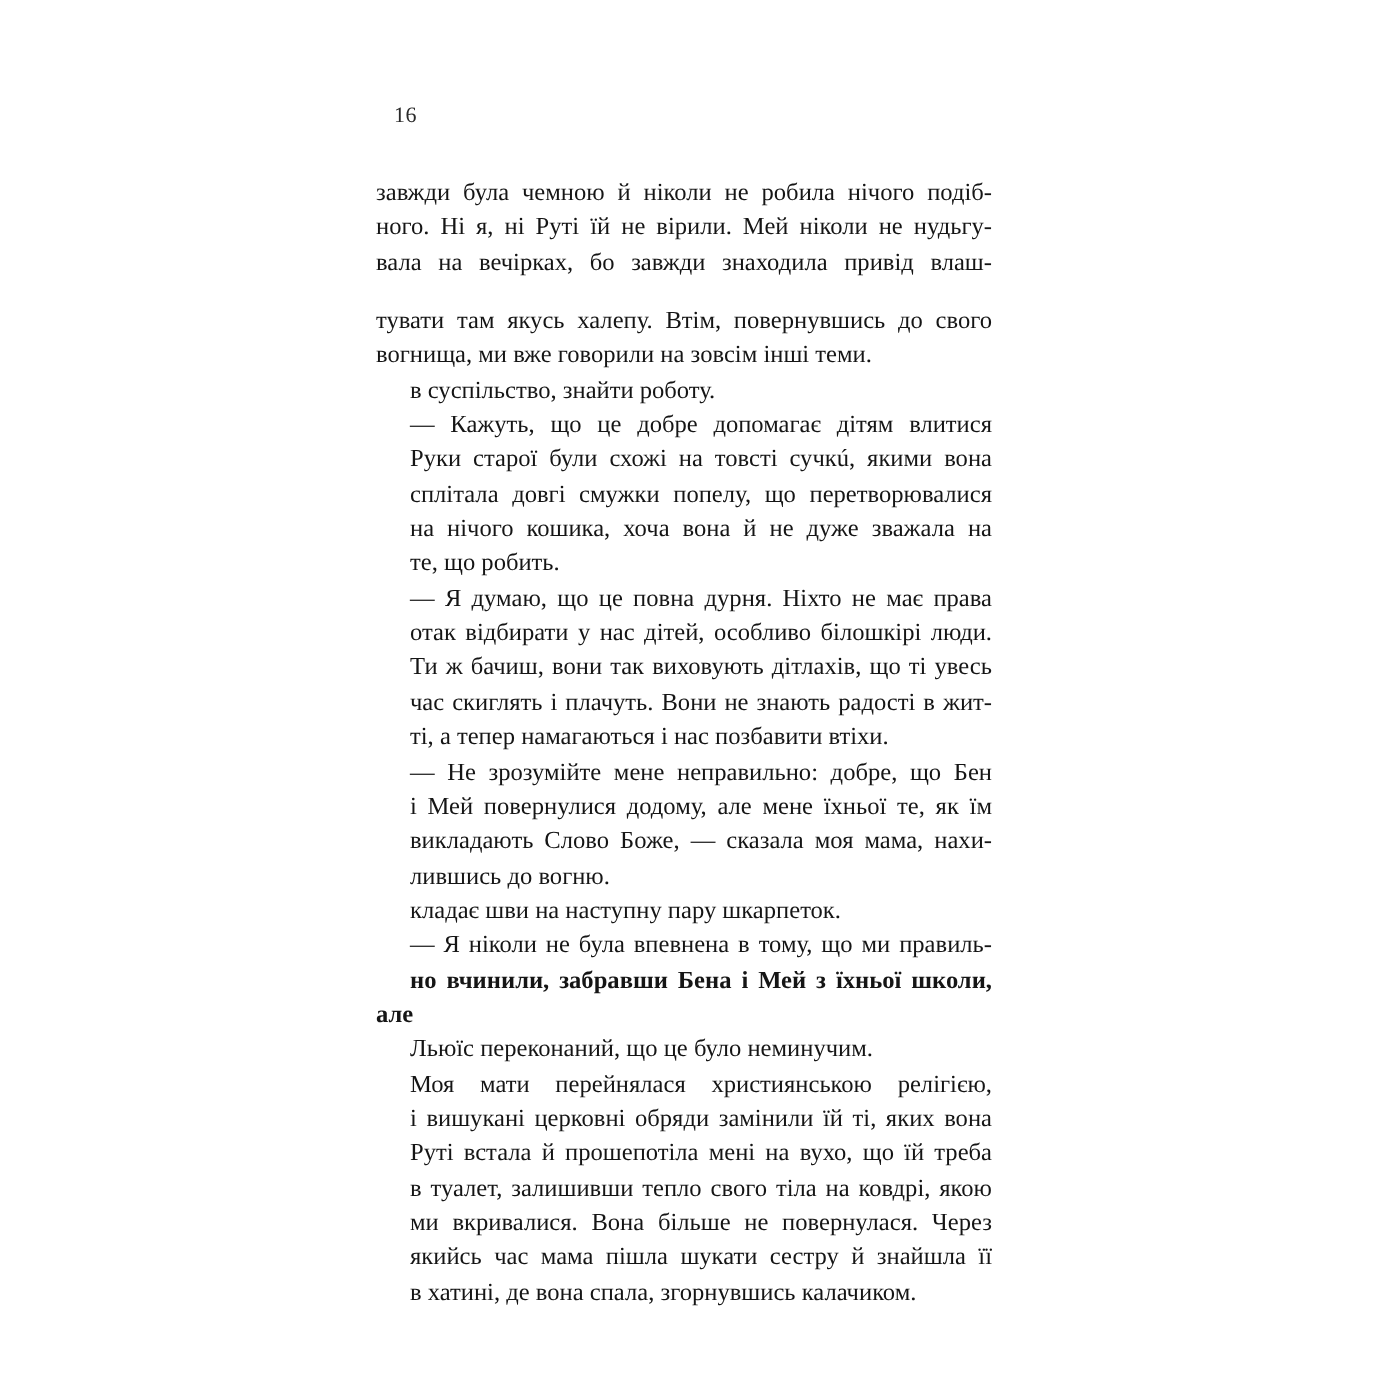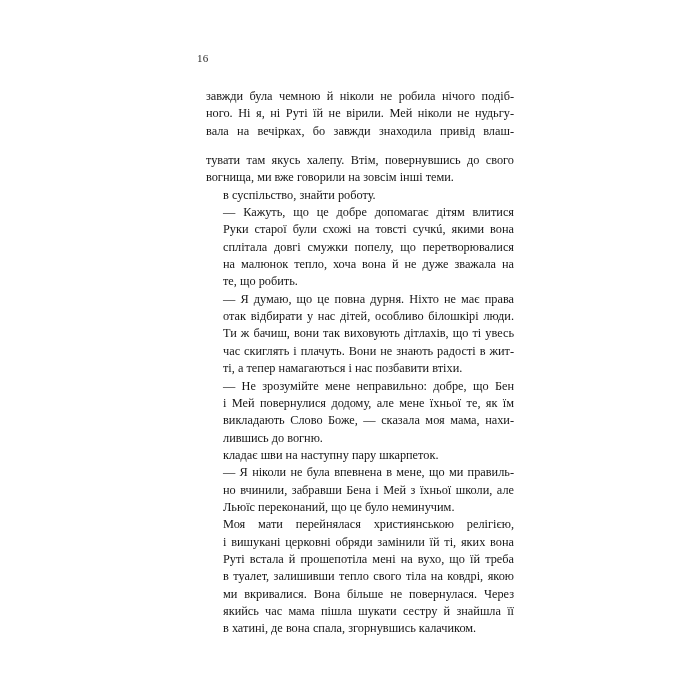--- a/index.html
+++ b/index.html
@@ -25,21 +25,21 @@
     top: 52px;
     left: 197px;
     font-family: "Liberation Serif", serif;
     font-size: 11px;
     color: #2a2a2a;
     letter-spacing: 0.2px;
   }
   .text-block {
     position: absolute;
     top: 88px;
-    left: 206px;
+    left: 188px;
     width: 308px;
     font-size: 12.3px;
     line-height: 17.35px;
     text-align: justify;
     color: #151515;
   }
   .text-block p {
     margin: 0;
     text-indent: 0;
     hyphens: manual;
@@ -68,42 +68,42 @@
         <span class="line" style="display: block; white-space: normal; text-align: justify; text-align-last: justify; margin-top: 12px;">тувати там якусь халепу. Втім, повернувшись до свого</span>
         <span class="line" style="display: block; text-align: left;">вогнища, ми вже говорили на зовсім інші теми.</span>
       </p>
       <p class="indent">
         <span class="line" style="display: block; text-align: left;">в суспільство, знайти роботу.</span>
         <span class="line" style="display: block; white-space: normal; text-align: justify; text-align-last: justify; text-indent: 17px;">— Кажуть, що це добре допомагає дітям влитися</span>
       </p>
       <p class="indent">
         <span class="line" style="display: block; white-space: normal; text-align: justify; text-align-last: justify; text-indent: 17px;">Руки старої були схожі на товсті сучкú, якими вона</span>
         <span class="line" style="display: block; white-space: normal; text-align: justify; text-align-last: justify;">сплітала довгі смужки попелу, що перетворювалися</span>
-        <span class="line" style="display: block; white-space: normal; text-align: justify; text-align-last: justify;">на малюнок тепло, хоча вона й не дуже зважала на</span>
+        <span class="line" style="display: block; white-space: normal; text-align: justify; text-align-last: justify;">на нічого кошика, хоча вона й не дуже зважала на</span>
         <span class="line" style="display: block; text-align: left;">те, що робить.</span>
       </p>
       <p class="indent">
         <span class="line" style="display: block; white-space: normal; text-align: justify; text-align-last: justify; text-indent: 17px;">— Я думаю, що це повна дурня. Ніхто не має права</span>
         <span class="line" style="display: block; white-space: normal; text-align: justify; text-align-last: justify;">отак відбирати у нас дітей, особливо білошкірі люди.</span>
         <span class="line" style="display: block; white-space: normal; text-align: justify; text-align-last: justify;">Ти ж бачиш, вони так виховують дітлахів, що ті увесь</span>
         <span class="line" style="display: block; white-space: normal; text-align: justify; text-align-last: justify;">час скиглять і плачуть. Вони не знають радості в жит-</span>
         <span class="line" style="display: block; text-align: left;">ті, а тепер намагаються і нас позбавити втіхи.</span>
       </p>
       <p class="indent">
         <span class="line" style="display: block; white-space: normal; text-align: justify; text-align-last: justify; text-indent: 17px;">— Не зрозумійте мене неправильно: добре, що Бен</span>
         <span class="line" style="display: block; white-space: normal; text-align: justify; text-align-last: justify;">і Мей повернулися додому, але мене їхньої те, як їм</span>
         <span class="line" style="display: block; white-space: normal; text-align: justify; text-align-last: justify;">викладають Слово Боже, — сказала моя мама, нахи-</span>
         <span class="line" style="display: block; text-align: left;">лившись до вогню.</span>
       </p>
       <p class="indent">
         <span class="line" style="display: block; text-align: left;">кладає шви на наступну пару шкарпеток.</span>
       </p>
       <p class="indent">
-        <span class="line" style="display: block; white-space: normal; text-align: justify; text-align-last: justify; text-indent: 17px;">— Я ніколи не була впевнена в мене, що ми правиль-</span>
-        <span class="line" style="display: block; white-space: normal; text-align: justify; text-align-last: justify;">но вчинили, забравши Бена і Мей з їхньої школи, але</span>
+        <span class="line" style="display: block; white-space: normal; text-align: justify; text-align-last: justify; text-indent: 17px;">— Я ніколи не була впевнена в тому, що ми правиль-</span>
+        <span class="line" style="display: block; white-space: normal; text-align: justify; text-align-last: justify; font-weight: bold;">но вчинили, забравши Бена і Мей з їхньої школи, але</span>
         <span class="line" style="display: block; text-align: left;">Льюїс переконаний, що це було неминучим.</span>
       </p>
       <p class="indent">
         <span class="line" style="display: block; white-space: normal; text-align: justify; text-align-last: justify; text-indent: 17px;">Моя мати перейнялася християнською релігією,</span>
         <span class="line" style="display: block; white-space: normal; text-align: justify; text-align-last: justify;">і вишукані церковні обряди замінили їй ті, яких вона</span>
       </p>
       <p class="indent">
         <span class="line" style="display: block; white-space: normal; text-align: justify; text-align-last: justify; text-indent: 17px;">Руті встала й прошепотіла мені на вухо, що їй треба</span>
         <span class="line" style="display: block; white-space: normal; text-align: justify; text-align-last: justify;">в туалет, залишивши тепло свого тіла на ковдрі, якою</span>
         <span class="line" style="display: block; white-space: normal; text-align: justify; text-align-last: justify;">ми вкривалися. Вона більше не повернулася. Через</span>

